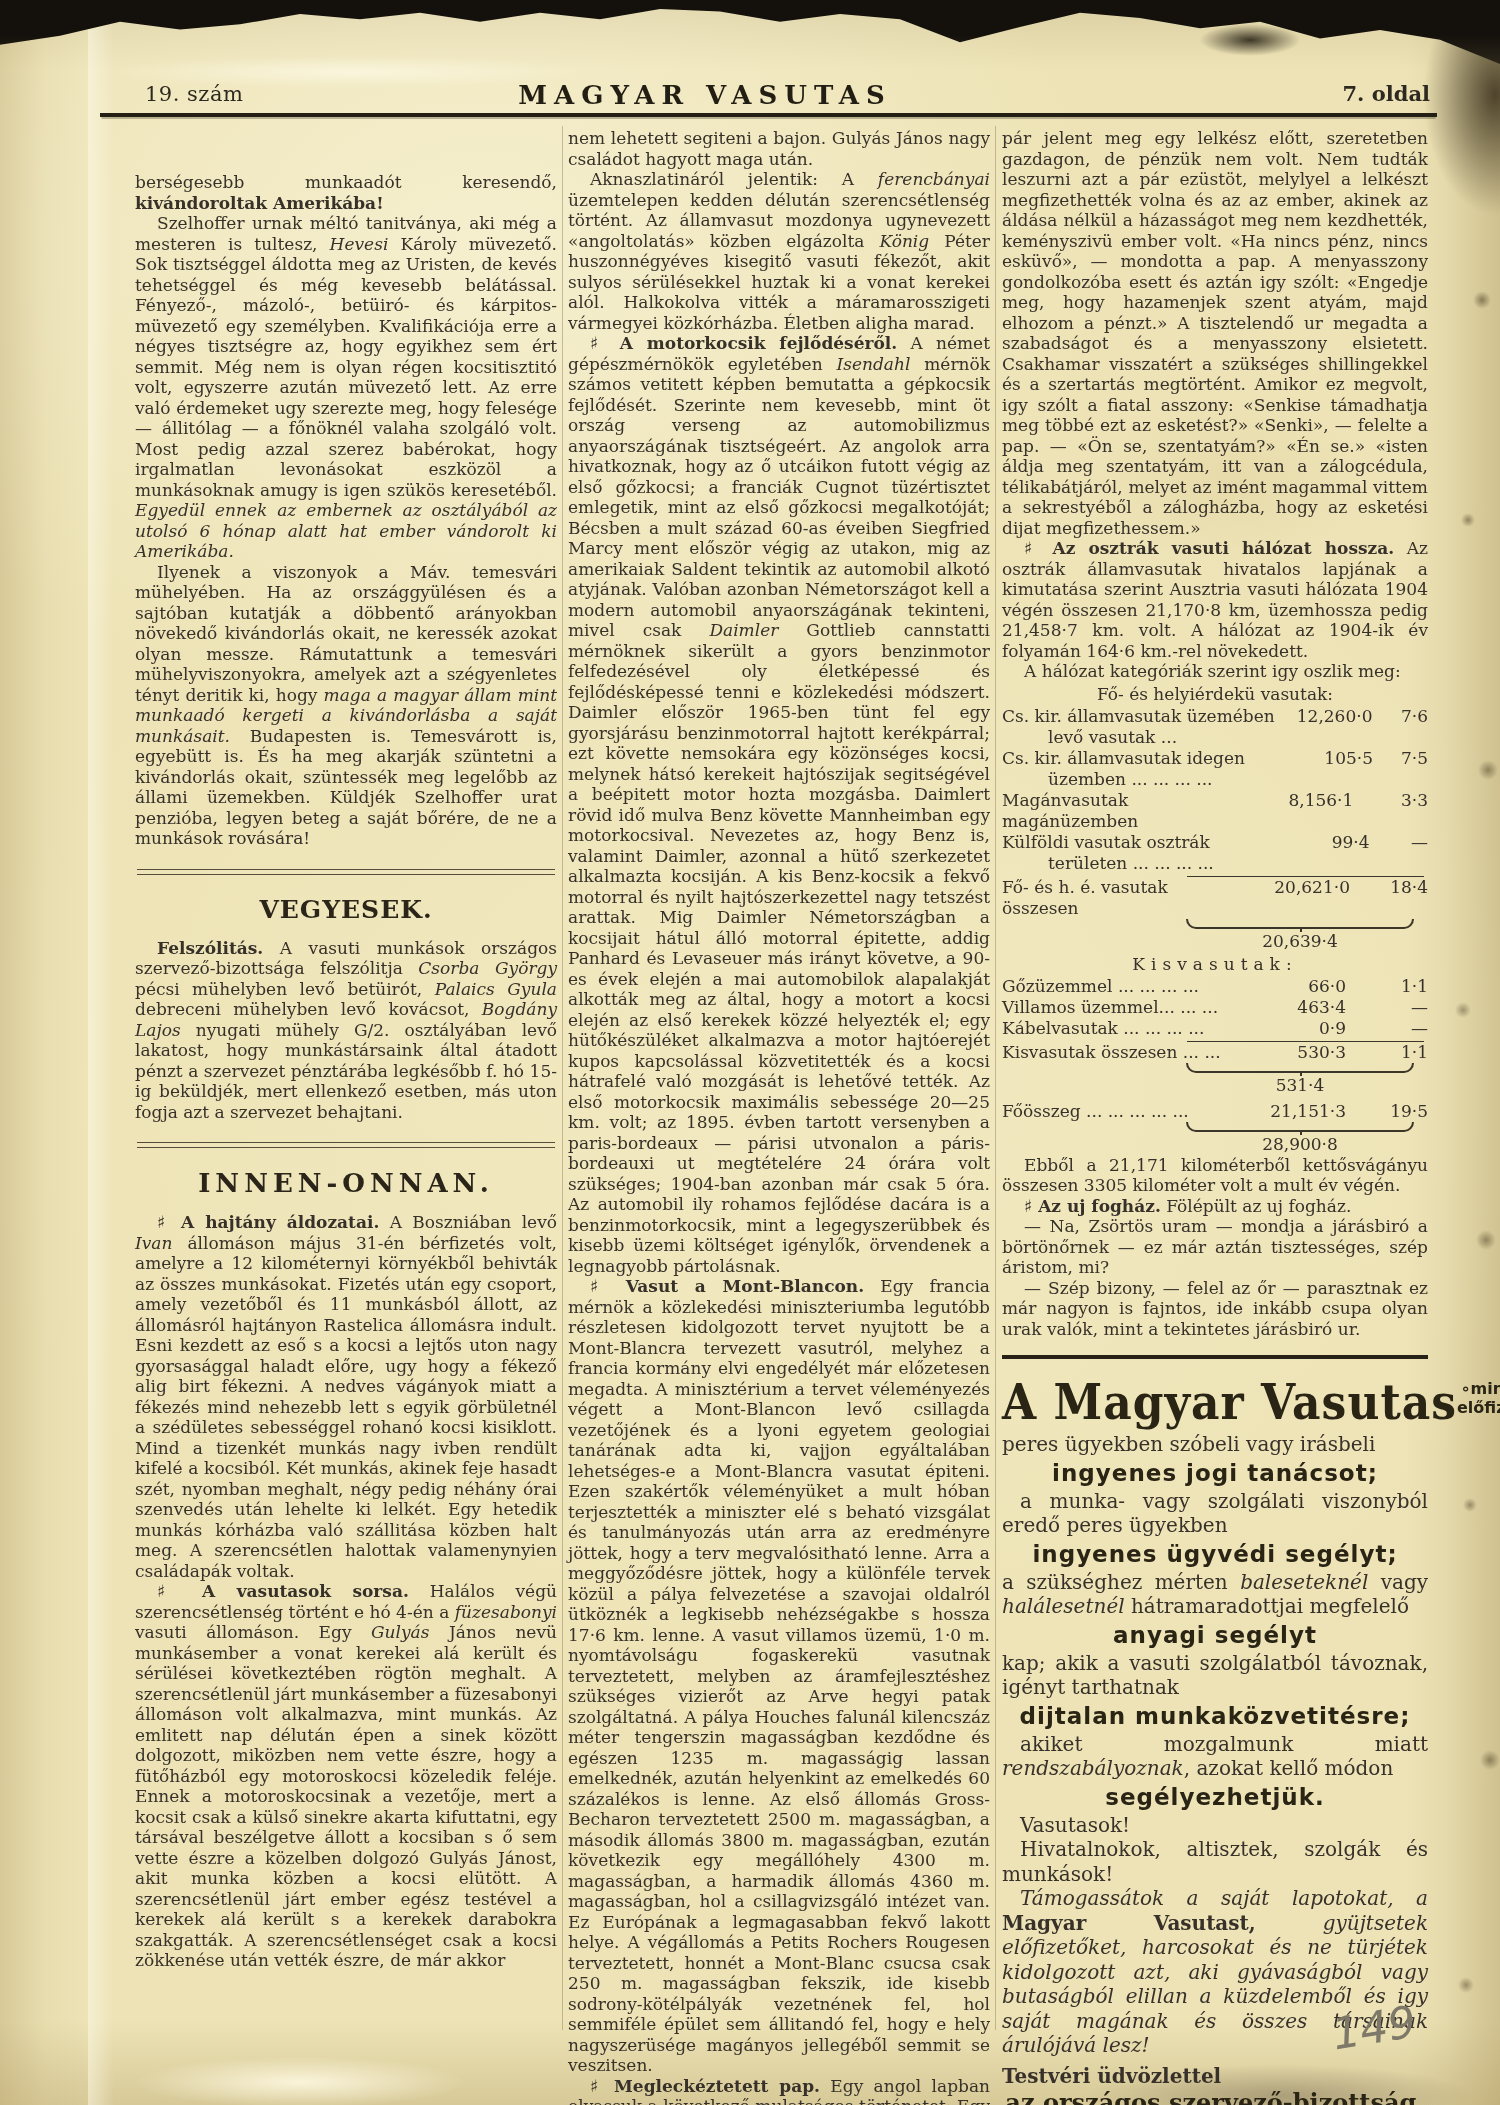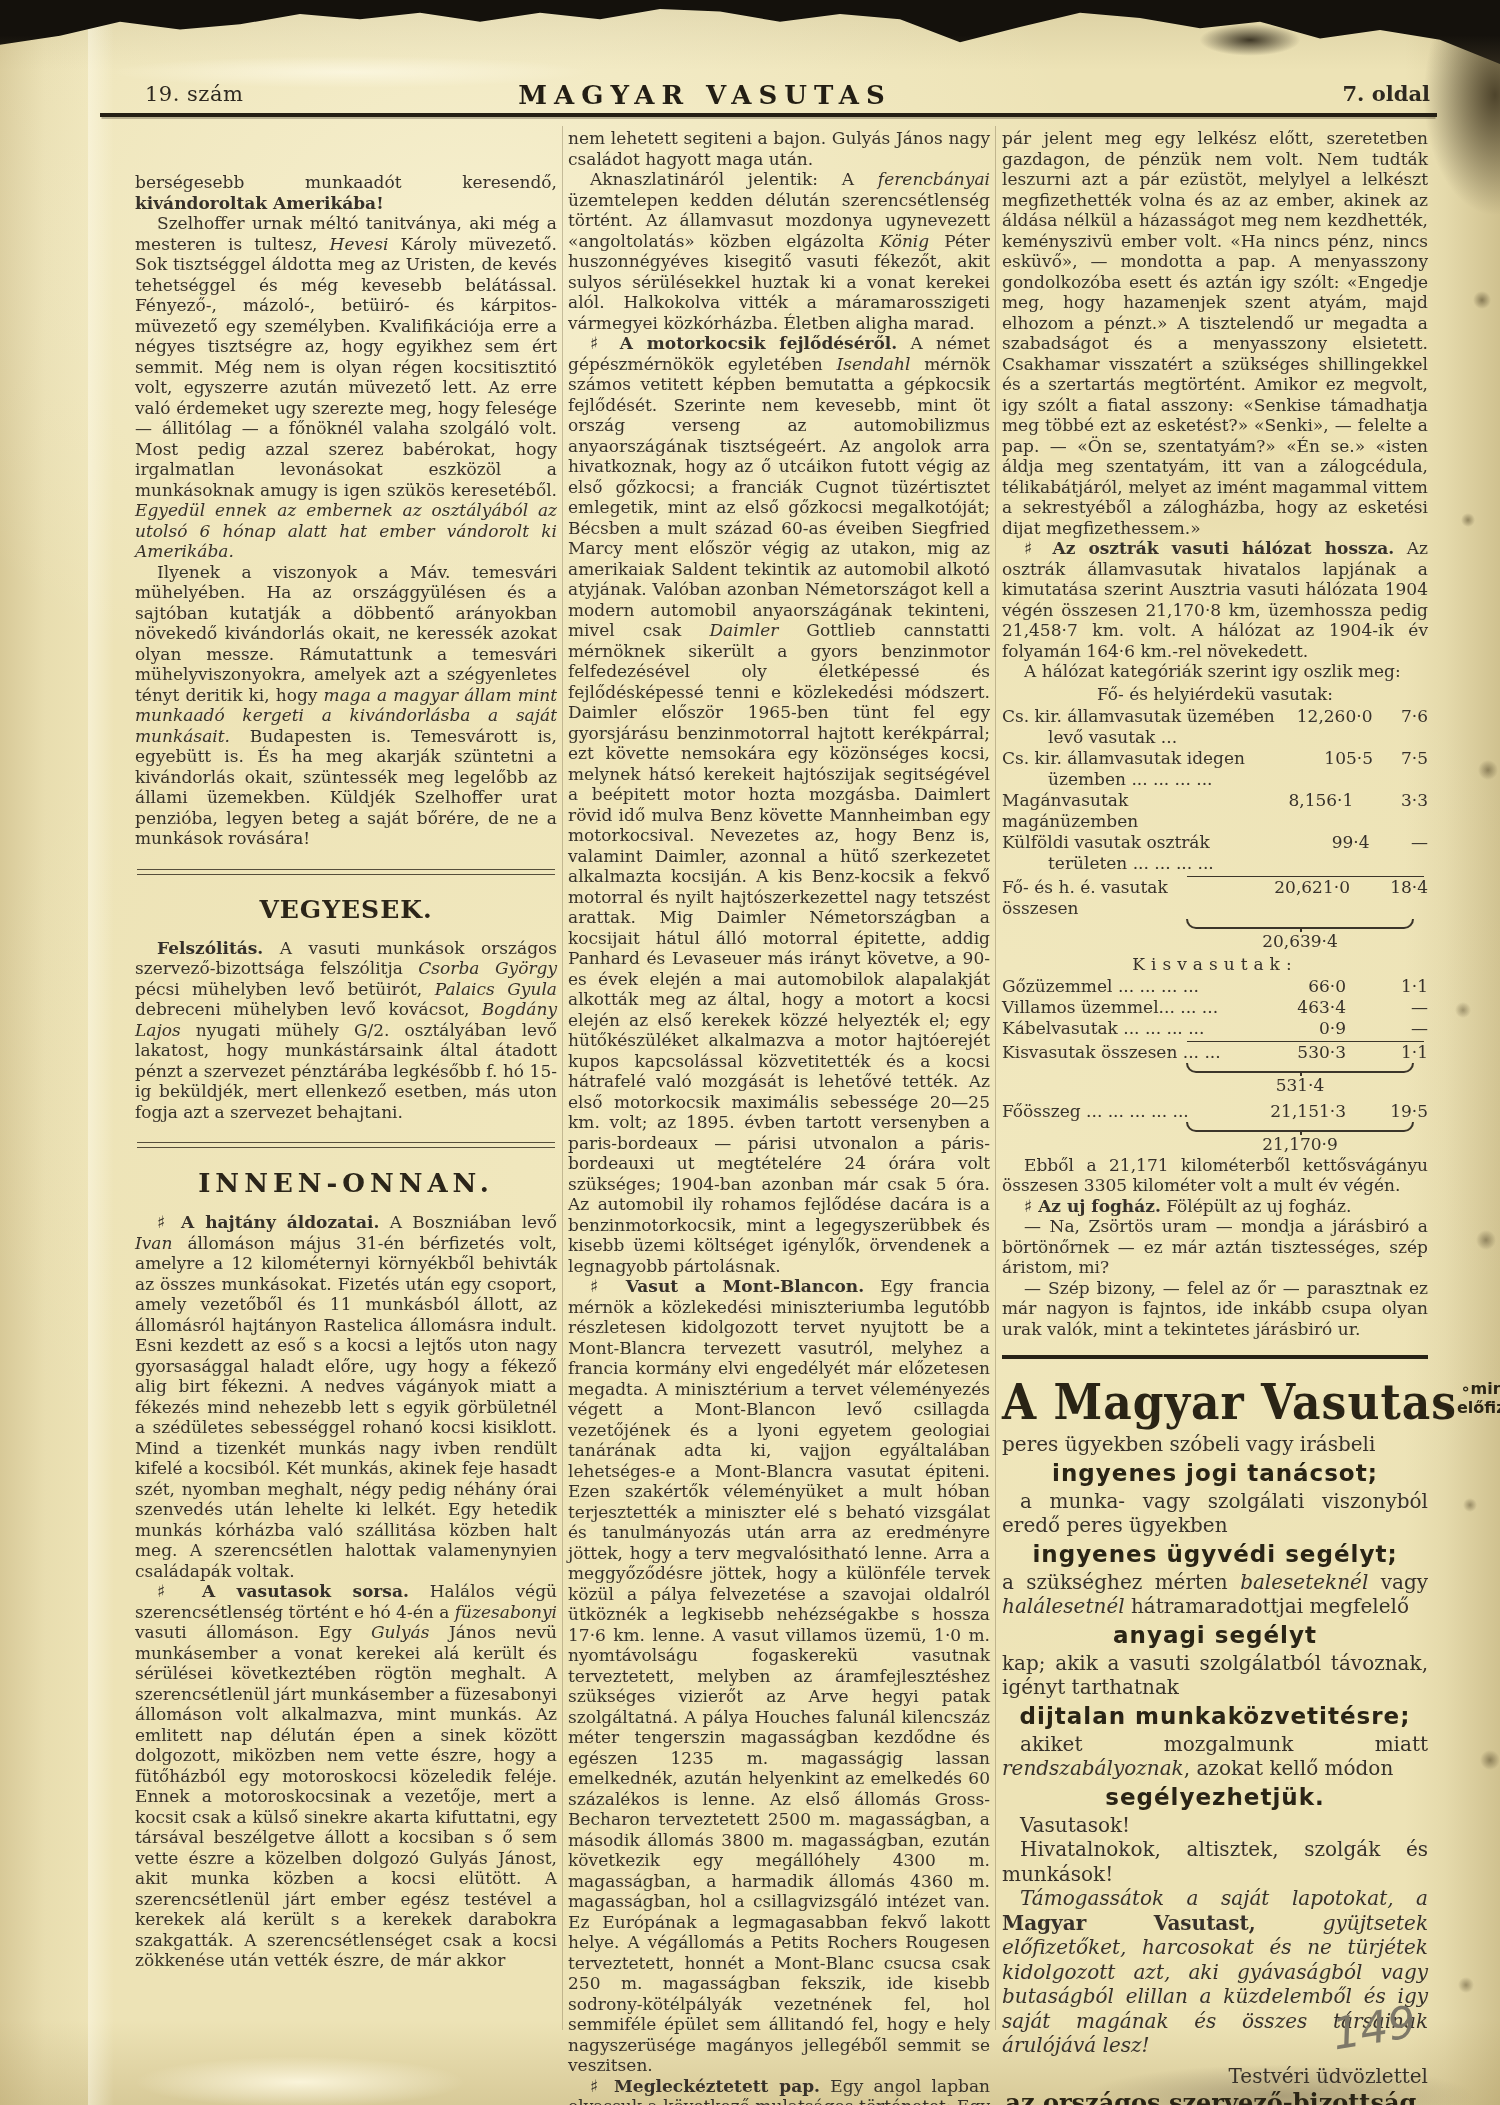--- a/index.html
+++ b/index.html
@@ -70,21 +70,21 @@
   .brace::after{content:"";position:absolute;left:50%;bottom:-5px;width:2px;height:5px;background:#3b352a;}
   .sumval{text-align:center;font-size:17px;line-height:21px;margin-top:2px;}
   
   .ad-rule{height:4px;background:#272215;margin:16px 0 14px 0;}
   .ad-title-row{display:flex;align-items:flex-start;margin-bottom:8px;}
   .ad-title{font-size:44px;font-weight:bold;letter-spacing:1px;white-space:nowrap;color:#2722156;color:#2a2415;margin:0;transform:scaleY(1.12);transform-origin:left top;}
   .ad-side{margin-left:auto;text-align:center;font-family:"DejaVu Sans",sans-serif;font-weight:bold;font-size:16px;line-height:1.2;padding-top:6px;color:#2a2415;}
   .ad-line{margin:0;font-size:20px;line-height:24.5px;text-align:justify;}
   .ad-ind{text-indent:18px;}
   .ad-bold{margin:2px 0;font-family:"DejaVu Sans",sans-serif;font-weight:bold;font-size:23px;line-height:28px;text-align:center;letter-spacing:1px;color:#2a2415;}
-  .ad-center{text-align:right;text-indent:0;}
+  .ad-center{text-align:left;text-indent:0;font-weight:bold;}
   .ad-b-serif{font-weight:bold;font-size:24px;line-height:30px;text-align:center;margin:0;color:#2a2415;}
   .handwritten{position:absolute;left:1332px;top:2002px;z-index:4;font-family:"DejaVu Sans",sans-serif;font-style:italic;font-size:44px;color:#7d7868;transform:rotate(-9deg);font-weight:300;}
 </style>
 </head>
 <body>
 
 <div class="page">
   <div class="edge-top"></div>
   <div class="left-strip"></div>
   <div class="colrule" style="left:562px;"></div>
@@ -186,21 +186,21 @@
         </div>
       </div>
       <div class="trow" style="margin-top:5px;">
         <span class="tlabel">Főösszeg ... ... ... ... ...</span>
         <span class="tv1">21,151·3</span>
         <span class="tv2">19·5</span>
       </div>
       <div class="sumrow">
         <div class="sumblock">
           <div class="brace"></div>
-          <div class="sumval">21,170·9</div>
+          <div class="sumval">28,900·8</div>
         </div>
       </div>
     </div>
 
     <p class="jp ind"><span>Ebből a 21,171 kilométerből kettősvágányu összesen 3305 kilométer volt a mult év végén.</span></p>
     <p class="jp ind"><span class="b">♯ Az uj fogház.</span><span> Fölépült az uj fogház.</span></p>
     <p class="jp ind"><span>— Na, Zsörtös uram — mondja a járásbiró a börtönőrnek — ez már aztán tisztességes, szép áristom, mi?</span></p>
     <p class="jp ind"><span>— Szép bizony, — felel az őr — parasztnak ez már nagyon is fajntos, ide inkább csupa olyan urak valók, mint a tekintetes járásbiró ur.</span></p>
 
     <div>

